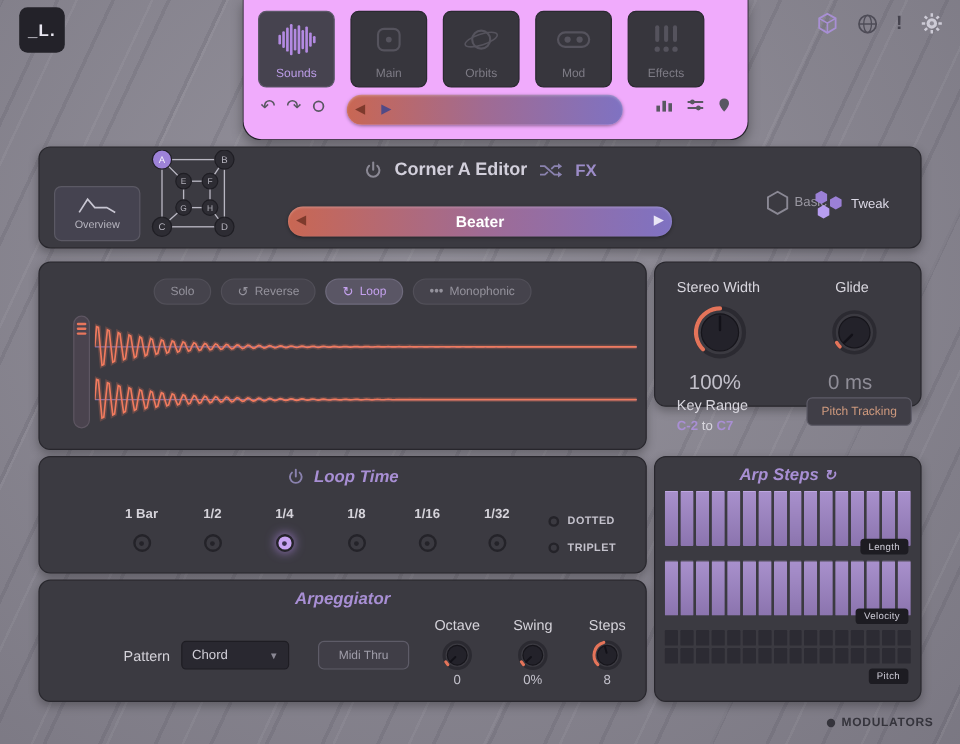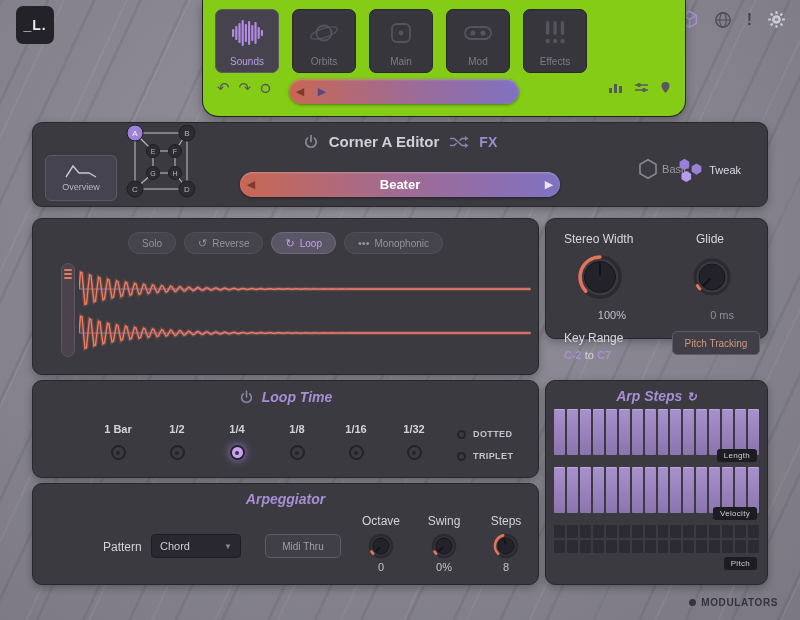--- a/index.html
+++ b/index.html
@@ -15,21 +15,21 @@
   }
 
   .panel { position:absolute; background:#3b3a41; border:1px solid #28272d; border-radius:10px;
     box-shadow:0 3px 8px rgba(0,0,0,0.28); }
 
   
   .logo { position:absolute; left:16px; top:6px; width:38px; height:38px; background:#232229;
     border-radius:7px; color:#e8e6f0; font-size:14px; font-weight:bold; display:flex;
     align-items:center; justify-content:center; letter-spacing:1px; }
 
-  .nav-panel { position:absolute; left:202px; top:0; width:484px; height:117px; background:#84cc16;
+  .nav-panel { position:absolute; left:202px; top:0; width:422px; height:117px; background:#f0abfc;
     border:1px solid #232229; border-top:none; border-radius:0 0 16px 16px; box-shadow:0 4px 10px rgba(0,0,0,0.3); }
   .tabs { display:flex; gap:13px; padding:9px 0 0 12px; }
   .tab { width:64px; height:64px; background:#37363d; border:1px solid #2a2930; border-radius:7px;
     display:flex; flex-direction:column; align-items:center; justify-content:flex-end; padding-bottom:5px; cursor:default; }
   .tab .tab-icon { flex:1; display:flex; align-items:center; justify-content:center; }
   .tab-label { font-size:10px; color:#7d7b85; }
   .tab.active { background:#46434f; border-color:#5c5769; }
   .tab.active .tab-label { color:#bb9ce6; }
 
   .subbar { position:relative; height:38px; }
@@ -83,21 +83,21 @@
   .wave-svg { position:absolute; left:46px; }
 
   
   .voice-panel { left:545px; top:218px; width:223px; height:121px; }
   .vp-label { position:absolute; font-size:12px; color:#d8d6de; }
   .knob { position:absolute; }
   .knob-track { fill:none; stroke:#2b2a31; stroke-width:3.5; }
   .knob-arc { fill:none; stroke:#e4745a; stroke-width:3.5; stroke-linecap:round; }
   .knob-body { fill:#23222a; stroke:#16151b; stroke-width:1; }
   .knob-pointer { stroke:#121118; stroke-width:2; stroke-linecap:round; }
-  .knob-value { position:absolute; text-align:right; font-size:11px; color:#c2c0ca; }
+  .knob-value { position:absolute; text-align:left; font-size:17px; color:#c2c0ca; }
   .dim { color:#8f8d97; }
   .keyrange-vals { position:absolute; left:18px; top:130px; font-size:11px; color:#d8d6de; }
   .keyrange-vals b { color:#a98fd4; font-weight:bold; }
   .outline-btn { position:absolute; background:#403e47; border:1px solid #5e5c68; border-radius:5px;
     font-size:10px; display:flex; align-items:center; justify-content:center; }
   .pitch-track-btn { left:126px; top:112px; width:88px; height:24px; color:#cf9a7e; }
 
   
   .looptime-panel { left:32px; top:380px; width:507px; height:98px; }
   .section-header { position:absolute; left:0; right:0; top:8px; display:flex; justify-content:center;
@@ -198,35 +198,35 @@
                 <rect x="24.4" y="4" width="2.2" height="22" rx="1"></rect>
                 <rect x="27.6" y="9" width="2.2" height="12" rx="1"></rect>
                 <rect x="30.8" y="12" width="2.2" height="6" rx="1"></rect>
               </g>
             </svg>
         </span>
         <span class="tab-label">Sounds</span>
       </div>
       <div class="tab">
         <span class="tab-icon">
+          <svg width="30" height="30" viewBox="0 0 30 30">
+              <rect x="6" y="6" width="18" height="18" rx="5" fill="none" stroke="#55535d" stroke-width="1.8"></rect>
+              <circle cx="15" cy="15" r="2.4" fill="#55535d"></circle>
+            </svg>
+        </span>
+        <span class="tab-label">Main</span>
+      </div>
+      <div class="tab">
+        <span class="tab-icon">
           <svg width="32" height="30" viewBox="0 0 32 30">
               <circle cx="16" cy="15" r="7.5" fill="none" stroke="#55535d" stroke-width="1.8"></circle>
               <ellipse cx="16" cy="15" rx="14" ry="4.5" fill="none" stroke="#55535d" stroke-width="1.3" transform="rotate(-18 16 15)"></ellipse>
             </svg>
         </span>
         <span class="tab-label">Orbits</span>
-      </div>
-      <div class="tab">
-        <span class="tab-icon">
-          <svg width="30" height="30" viewBox="0 0 30 30">
-              <rect x="6" y="6" width="18" height="18" rx="5" fill="none" stroke="#55535d" stroke-width="1.8"></rect>
-              <circle cx="15" cy="15" r="2.4" fill="#55535d"></circle>
-            </svg>
-        </span>
-        <span class="tab-label">Main</span>
       </div>
       <div class="tab">
         <span class="tab-icon">
           <svg width="34" height="28" viewBox="0 0 34 28">
               <rect x="4" y="8" width="26" height="12" rx="6" fill="none" stroke="#55535d" stroke-width="1.8"></rect>
               <circle cx="12" cy="14" r="2.6" fill="#55535d"></circle>
               <circle cx="22" cy="14" r="2.6" fill="#55535d"></circle>
             </svg>
         </span>
         <span class="tab-label">Mod</span>

